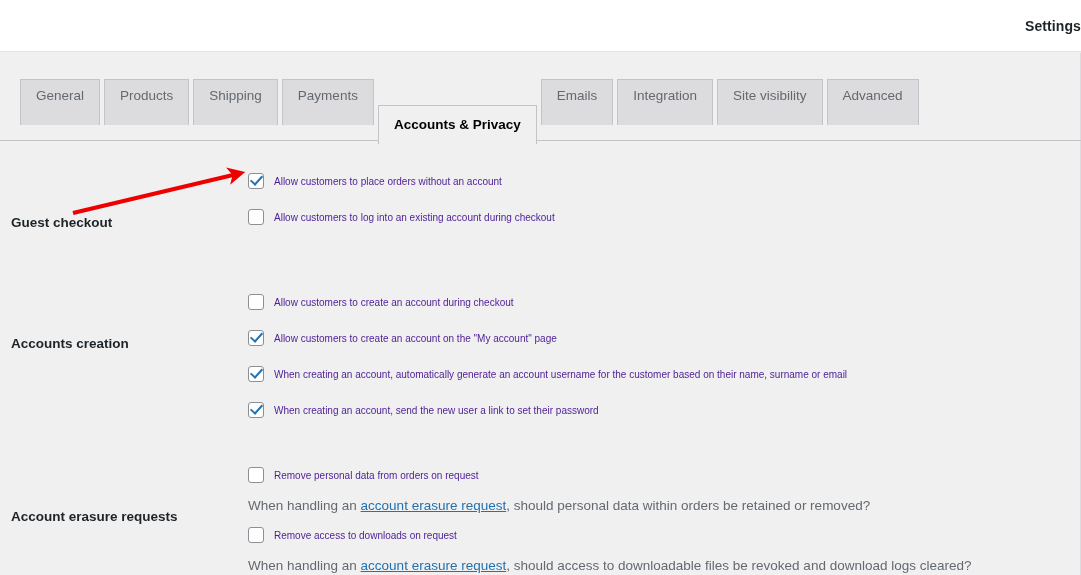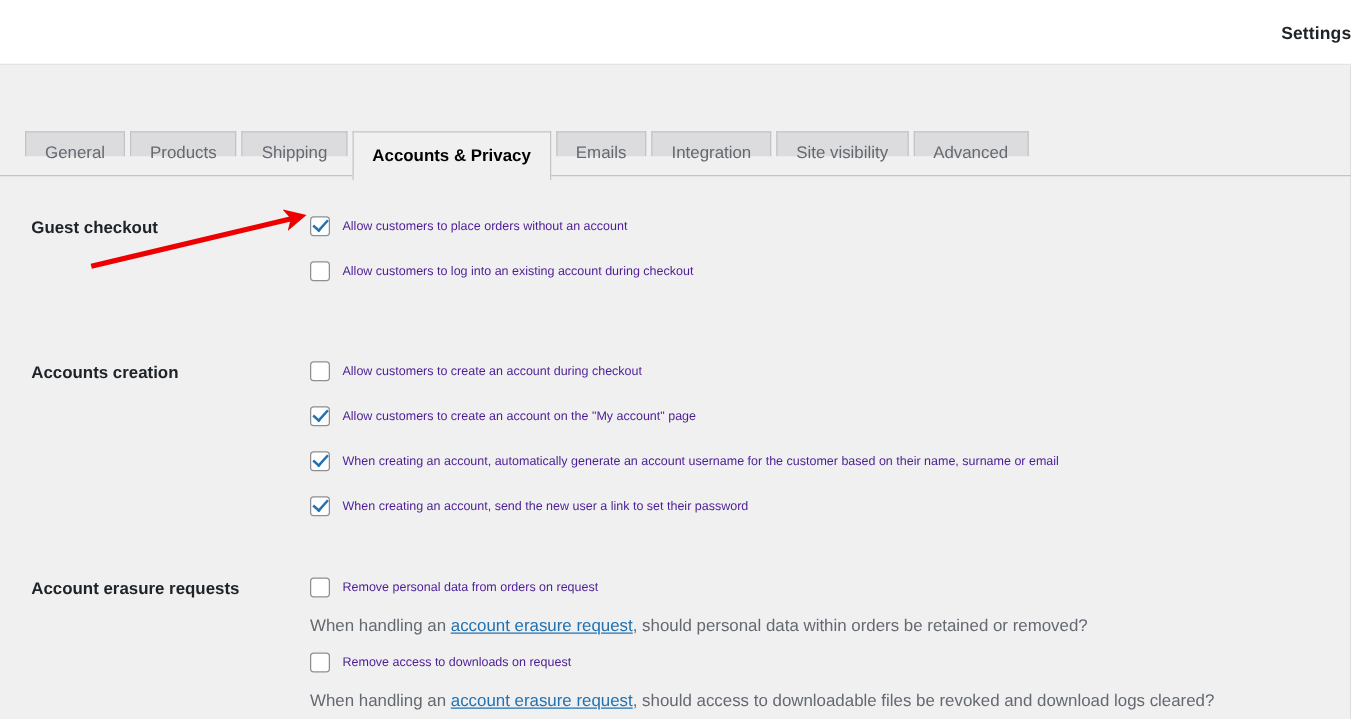--- a/index.html
+++ b/index.html
@@ -43,21 +43,21 @@
     height: 89px;
   }
   .tabs {
     display: flex;
     align-items: flex-end;
     position: relative;
     z-index: 2;
     height: 34px;
   }
   .tab {
-    height: 20px;
+    height: 46px;
     line-height: 32px;
     padding: 0 15px;
     margin-right: 4px;
     background: #dcdcde;
     border: 1px solid #c3c4c7;
     border-bottom: none;
     color: #646970;
     font-size: 13.5px;
     white-space: nowrap;
     cursor: pointer;
@@ -96,25 +96,26 @@
   .form {
     padding: 0 0 0 0;
   }
   .group {
     display: flex;
     align-items: flex-start;
   }
   .group-label {
     width: 248px;
     flex: 0 0 248px;
-    padding-left: 25px;
+    padding-left: 11px;
     font-weight: bold;
     color: #1d2327;
     font-size: 13.5px;
     line-height: 18px;
+    margin-top: 41px;
   }
   .group-body {
     flex: 1 1 auto;
     min-width: 0;
   }
   .row {
     display: flex;
     align-items: flex-start;
     line-height: 18px;
   }
@@ -189,20 +190,21 @@
 
 <div class="topbar">
   <span class="topbar-title">Settings</span>
 </div>
 
 <div class="tabs-wrap">
   <div class="tabs">
     <div class="tab"><span>General</span></div>
     <div class="tab"><span>Products</span></div>
     <div class="tab"><span>Shipping</span></div>
+    <div class="tab"><span>Payments</span></div>
     <div class="tab active"><span>Accounts &amp; Privacy</span></div>
     <div class="tab"><span>Emails</span></div>
     <div class="tab"><span>Integration</span></div>
     <div class="tab"><span>Site visibility</span></div>
     <div class="tab"><span>Advanced</span></div>
   </div>
   <div class="tabs-rule"></div>
 </div>
 
 <div class="form">

